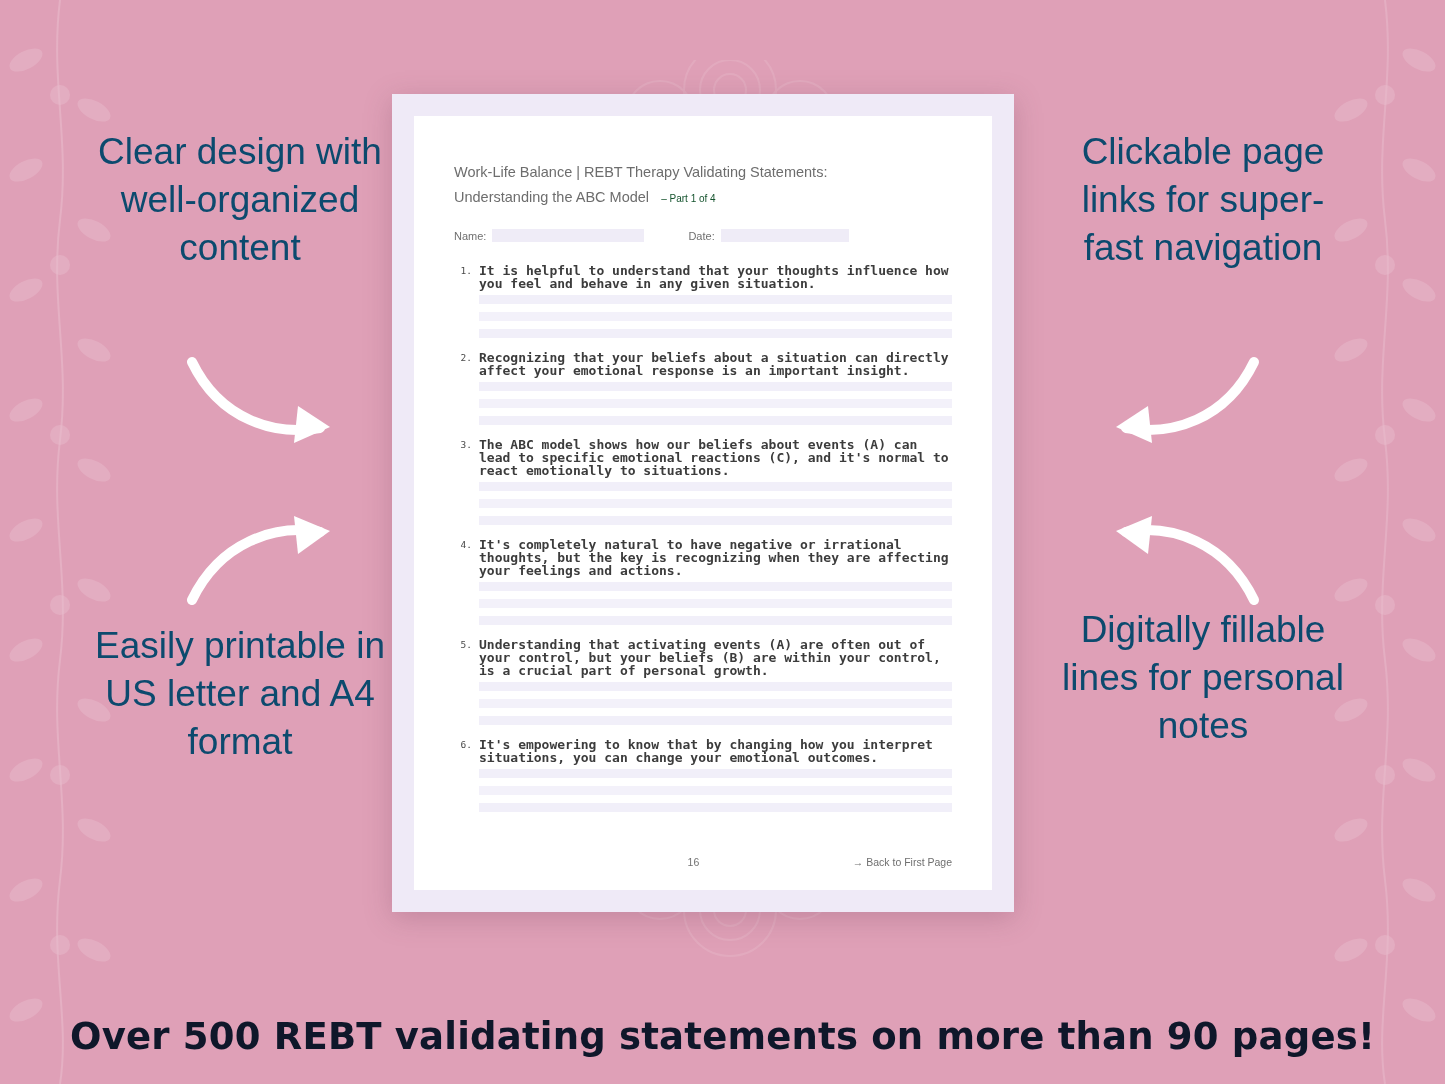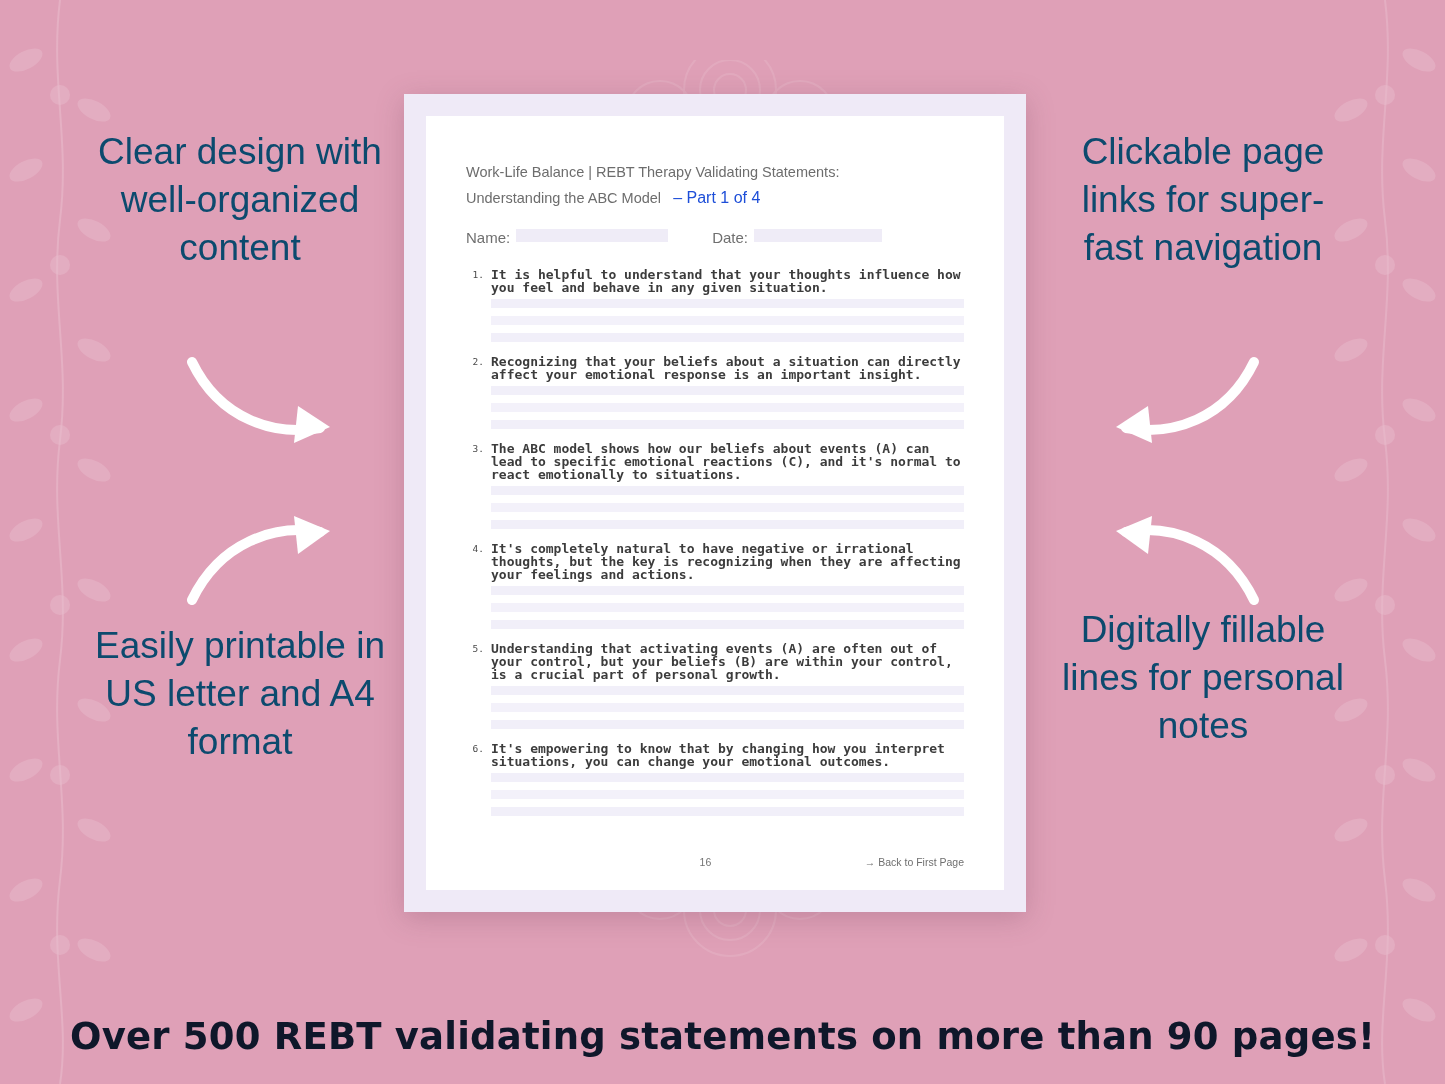--- a/index.html
+++ b/index.html
@@ -67,21 +67,21 @@
   .caption.c4 { left: 1053px; top: 606px; }
 
   .arrow {
     position: absolute;
     pointer-events: none;
   }
 
   
   .doc-shadow {
     position: absolute;
-    left: 404px;
+    left: 392px;
     top: 94px;
     width: 622px;
     height: 818px;
     background: #efeaf7;
     box-shadow: 0 6px 26px rgba(120, 70, 95, 0.28);
   }
   .doc-page {
     position: absolute;
     left: 22px;
     top: 22px;
@@ -95,29 +95,29 @@
     right: 40px;
     top: 44px;
   }
   .doc-title {
     color: #6d6d6d;
     font-size: 14.5px;
     line-height: 25px;
     font-family: "Liberation Sans", sans-serif;
   }
   .doc-title .part {
-    color: #1d4ed8;
-    font-size: 16px;
+    color: #14532d;
+    font-size: 10px;
   }
 
   .namedate {
     margin-top: 18px;
     display: flex;
-    align-items: flex-start;
-    font-size: 15px;
+    align-items: flex-end;
+    font-size: 11px;
     color: #6f6f6f;
     font-family: "Liberation Sans", sans-serif;
   }
   .namedate .lbl { margin-right: 6px; }
   .namedate .fill {
     background: #efecf7;
     height: 13px;
     display: inline-block;
   }
   .fill.name-fill { width: 152px; }

